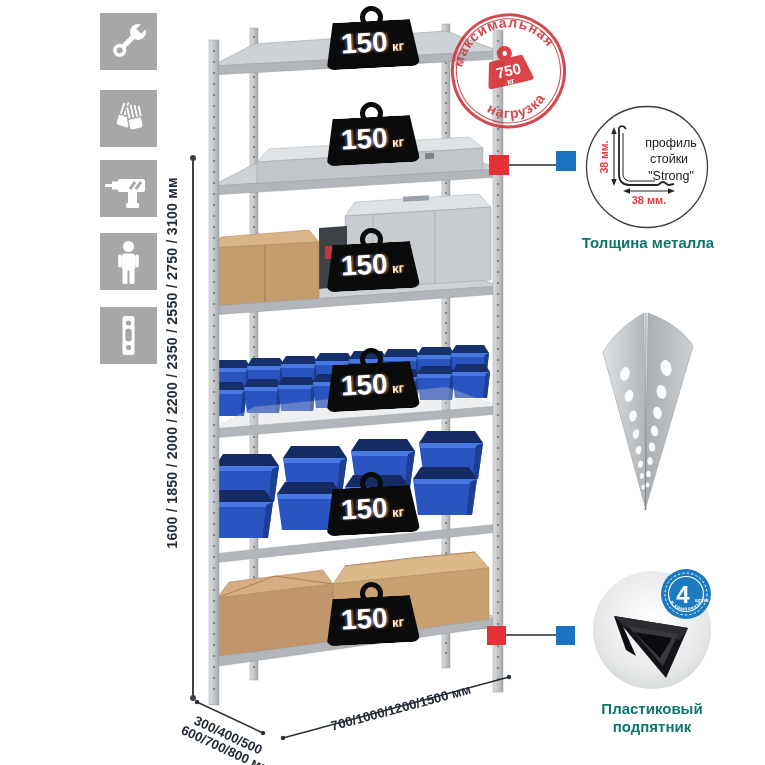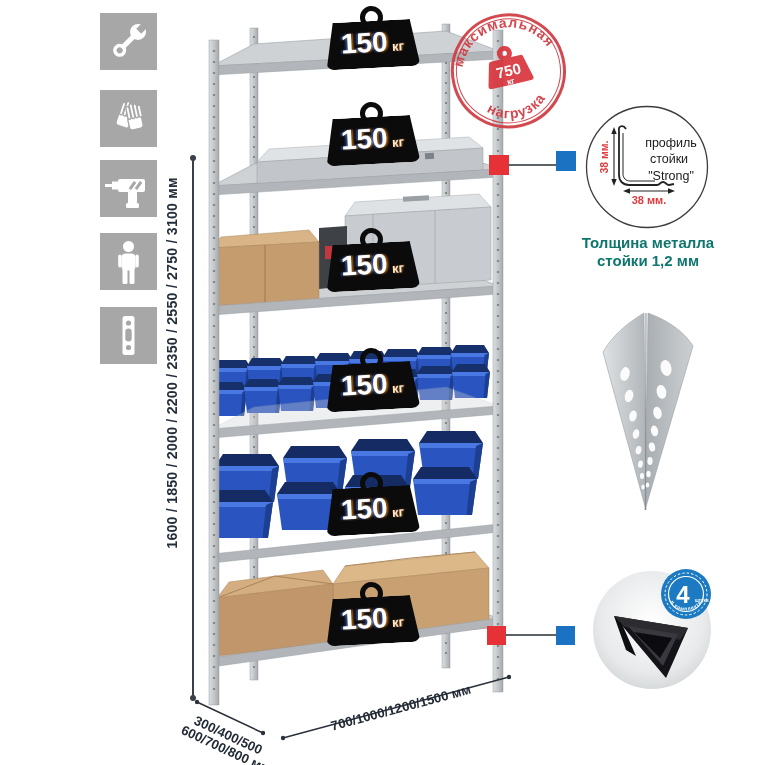--- a/index.html
+++ b/index.html
@@ -337,21 +337,20 @@
     <text transform="translate(25,54) rotate(-90)" text-anchor="middle" font-size="10.5" font-weight="700" fill="#e03a3f">38 мм.</text>
     <text x="66" y="101" text-anchor="middle" font-size="11" font-weight="700" fill="#e03a3f">38 мм.</text>
     <g text-anchor="middle" font-size="12.5" fill="#1a1a1a">
       <text x="88" y="44">профиль</text>
       <text x="86" y="60">стойки</text>
       <text x="88" y="77">"Strong"</text>
     </g>
   </svg>
   <div class="caption cap-profile">
     <div>Толщина металла</div>
-    <div>стойки 1,2 мм</div>
   </div>
 
   <svg class="post-widget" width="100" height="215" viewBox="0 0 100 215">
     <defs>
       <linearGradient id="pl" x1="0" y1="0" x2="1" y2="0">
         <stop offset="0" stop-color="#dfe2e4"></stop>
           <stop offset="1" stop-color="#b0b5b9"></stop>
       </linearGradient>
       <linearGradient id="pr" x1="0" y1="0" x2="1" y2="0">
         <stop offset="0" stop-color="#a8adb1"></stop>
@@ -404,20 +403,24 @@
       <circle cx="96" cy="28" r="25" fill="#1b7ac1"></circle>
       <circle cx="96" cy="28" r="21" fill="none" stroke="#ffffff" stroke-width="1" stroke-dasharray="2.5,2"></circle>
       <circle cx="96" cy="28" r="17.5" fill="none" stroke="#ffffff" stroke-width="1.2"></circle>
       <text x="93" y="37" text-anchor="middle" font-size="24" font-weight="700" fill="#fff">4</text>
       <text x="105" y="36" font-size="4.5" font-weight="700" fill="#fff">штуки</text>
       <text font-size="5" font-weight="700" fill="#fff" letter-spacing="0.6">
         <textPath href="#badgearc" startOffset="50%" text-anchor="middle">в комплекте</textPath>
       </text>
     </g>
   </svg>
+  <div class="caption cap-foot">
+    <div>Пластиковый</div>
+    <div>подпятник</div>
+  </div>
 
   <svg class="dims-svg" width="400" height="105" viewBox="0 0 400 105">
     <g stroke="#2b323c" stroke-width="1.6">
       <line x1="57" y1="42" x2="123" y2="73"></line>
       <line x1="143" y1="78" x2="369" y2="17"></line>
     </g>
     <g fill="#2b323c">
       <circle cx="57" cy="42" r="2.2"></circle>
         <circle cx="123" cy="73" r="2.2"></circle>
       <circle cx="143" cy="78" r="2.2"></circle>

